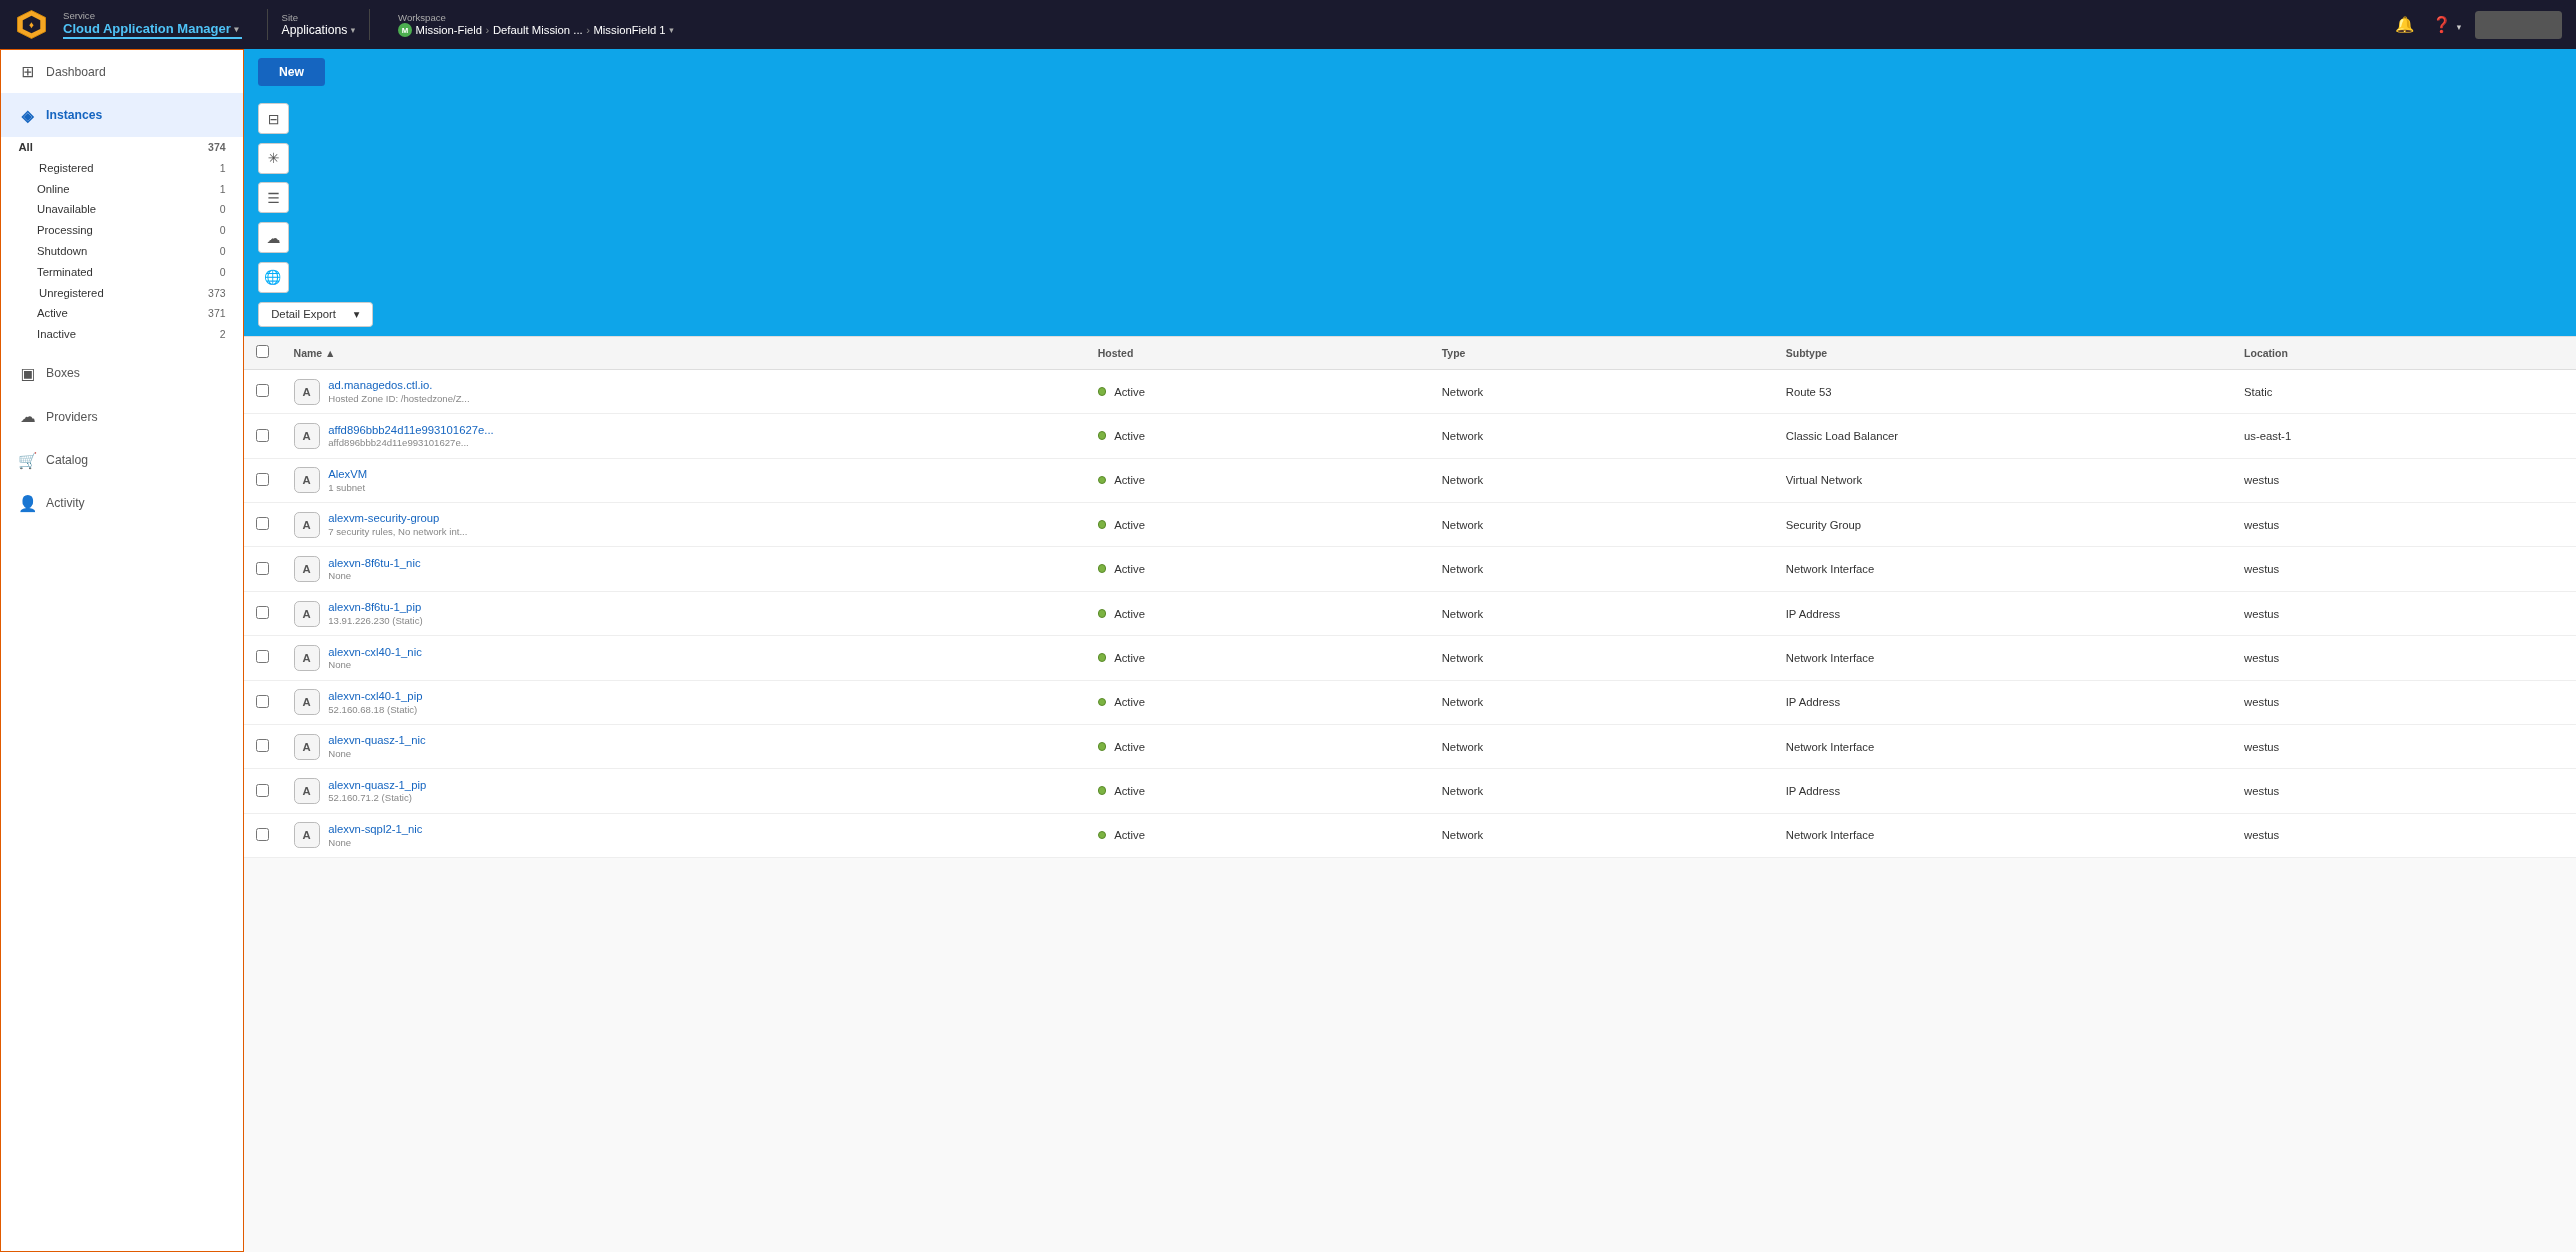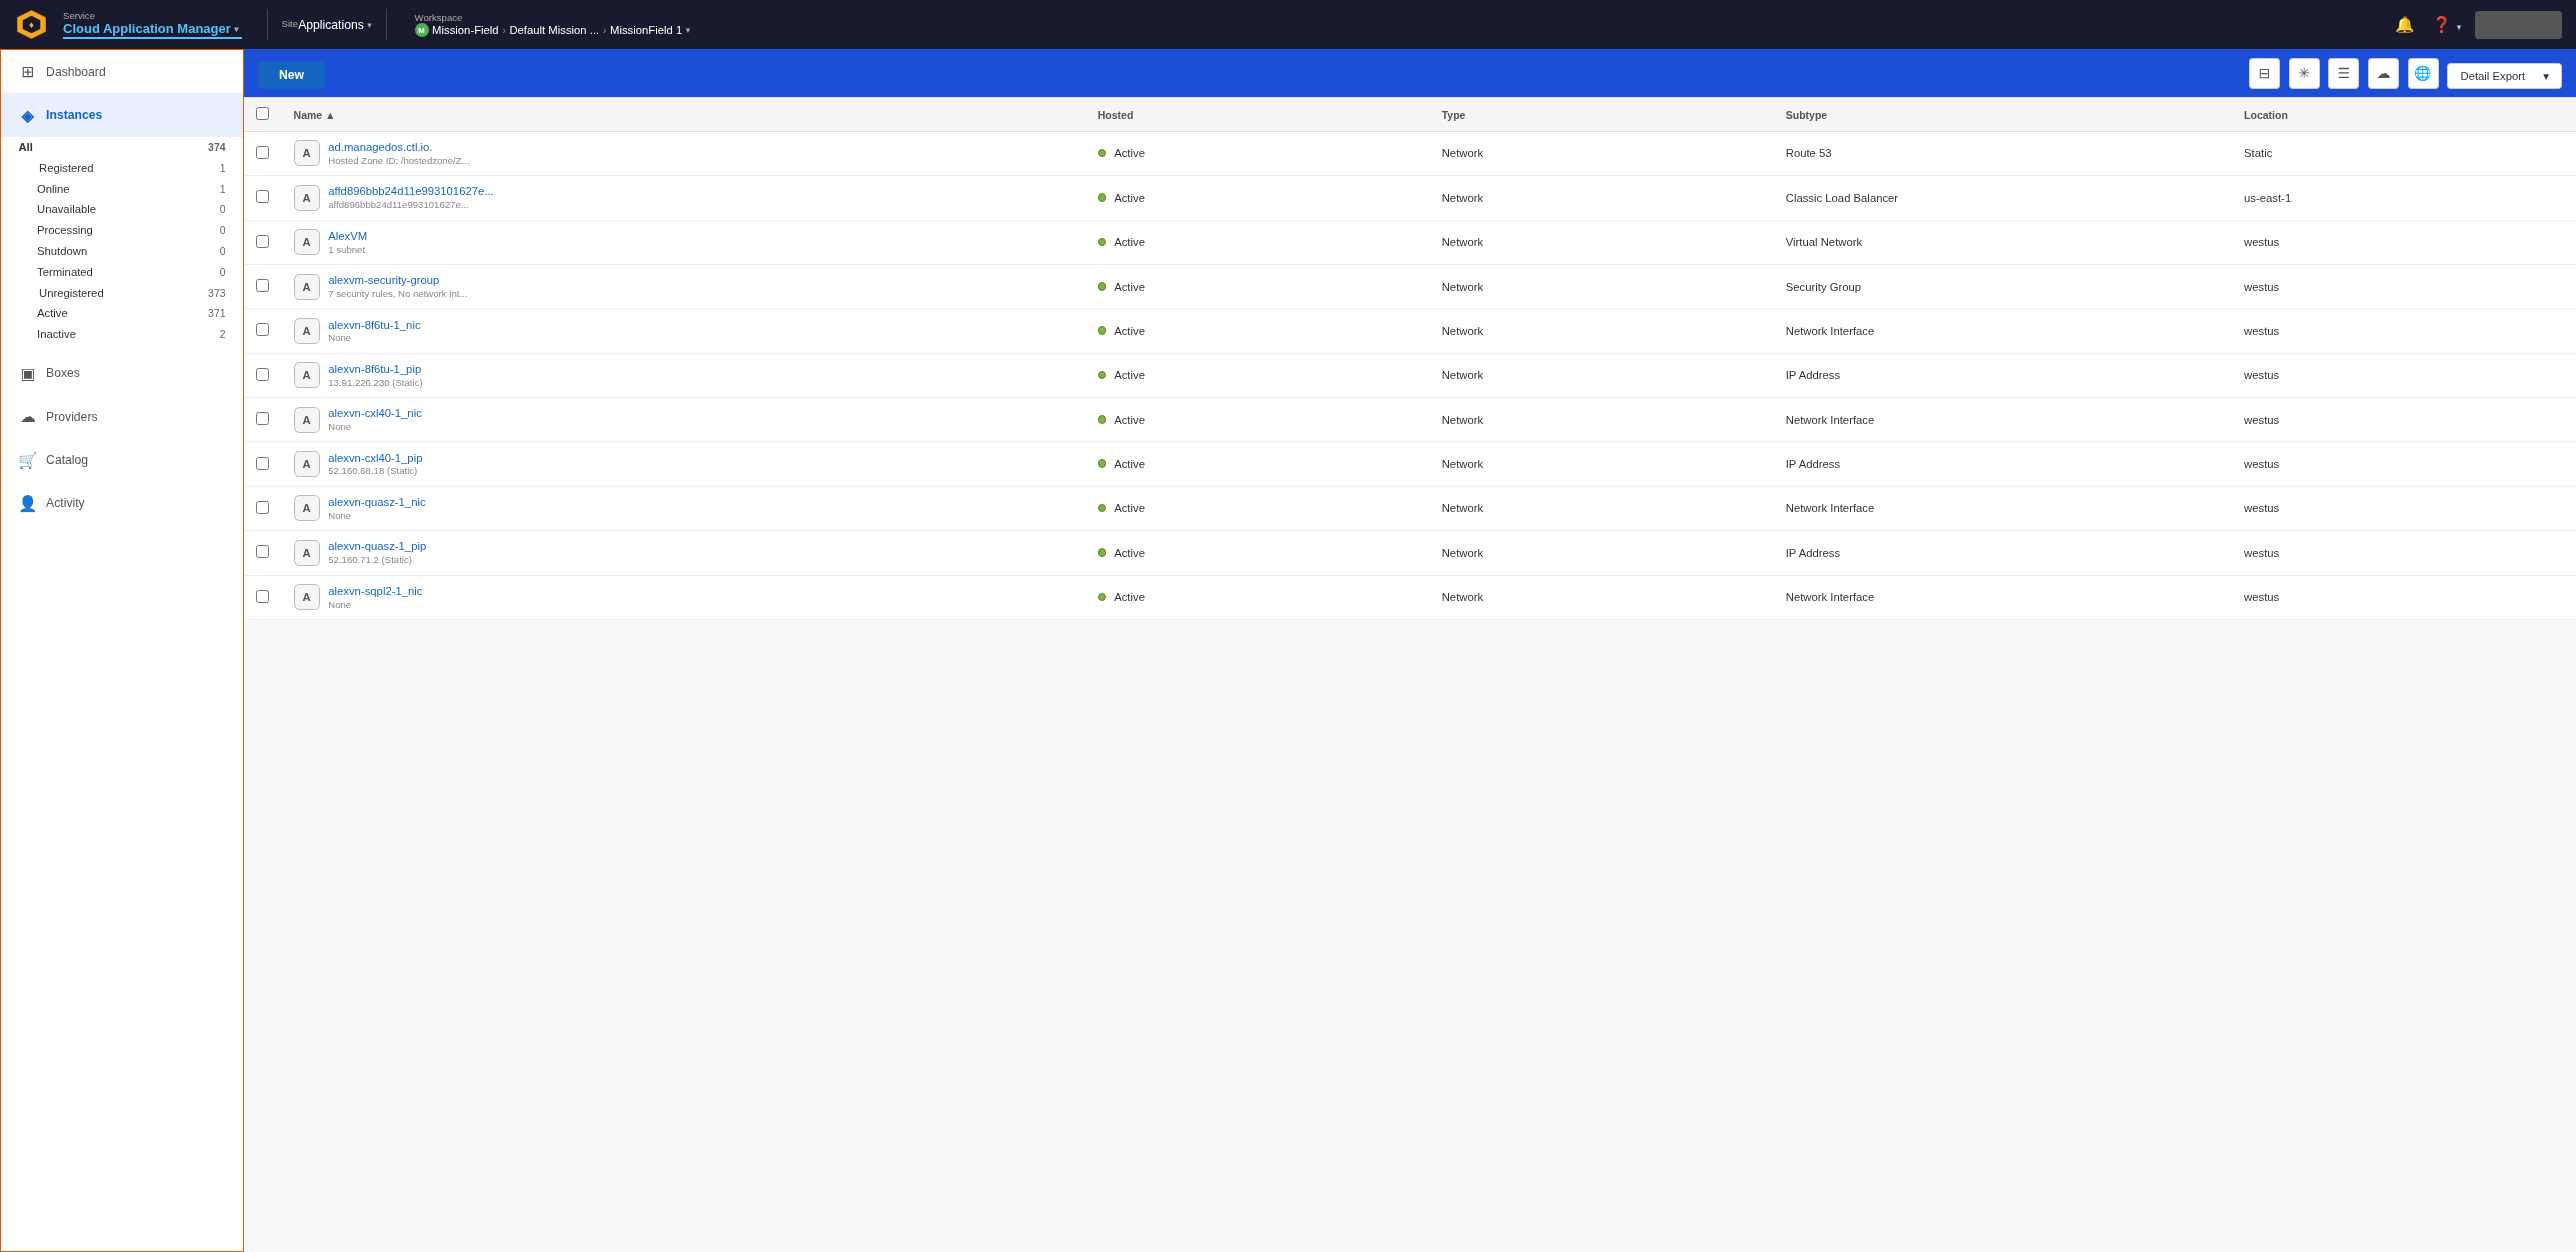--- a/index.html
+++ b/index.html
@@ -23,21 +23,21 @@
     .top-nav-service-label {
       color: #aaa; font-size: 9.6px;
     }
     .top-nav-service-name {
       color: #4fc3f7; font-size: 13px; font-weight: 600; display: flex; align-items: center; gap: 3.5px;
     }
     .top-nav-divider {
       width: 0.9px; height: 31px; background: #444; margin: 0 14px;
     }
     .top-nav-site {
-      display: flex; flex-direction: row;
+      display: flex; flex-direction: column;
     }
     .top-nav-site-label { color: #aaa; font-size: 9.6px; }
     .top-nav-site-name {
       color: #fff; font-size: 12.2px; font-weight: 500; display: flex; align-items: center; gap: 3.5px;
     }
     .top-nav-workspace {
       display: flex; flex-direction: column; margin-left: 14px;
     }
     .top-nav-workspace-label { color: #aaa; font-size: 9.6px; }
     .top-nav-workspace-path {
@@ -81,22 +81,22 @@
     }
     .subnav-row.bold { font-weight: 700; padding-left: 17.4px; }
     .subnav-count { color: #666; font-size: 10.5px; }
     .subnav-row.indent2 { padding-left: 36px; }
 
     
     .main-content { flex: 1; display: flex; flex-direction: column; overflow: hidden; background: #f9f9f9; }
 
     
     .toolbar {
-      background: #1d4ed8; border-bottom: 0.9px solid #ddd;
-      padding: 8.7px 14px; display: flex; align-items: flex-end; gap: 8.7px;
+      background: #0ea5e9; border-bottom: 0.9px solid #ddd;
+      padding: 8.7px 14px; display: flex; align-items: flex-start; gap: 8.7px; flex-direction: column;
     }
     .btn-new {
       background: #1565c0; color: #fff; border: none; border-radius: 3.5px;
       padding: 7px 21px; font-size: 12.2px; font-weight: 600; cursor: pointer;
     }
     .search-box {
       flex: 1; max-width: 610px; display: flex; align-items: center;
       border: 0.9px solid #ccc; border-radius: 3.5px; background: #fff; padding: 0 8.7px; height: 30px;
     }
     .search-box input {

